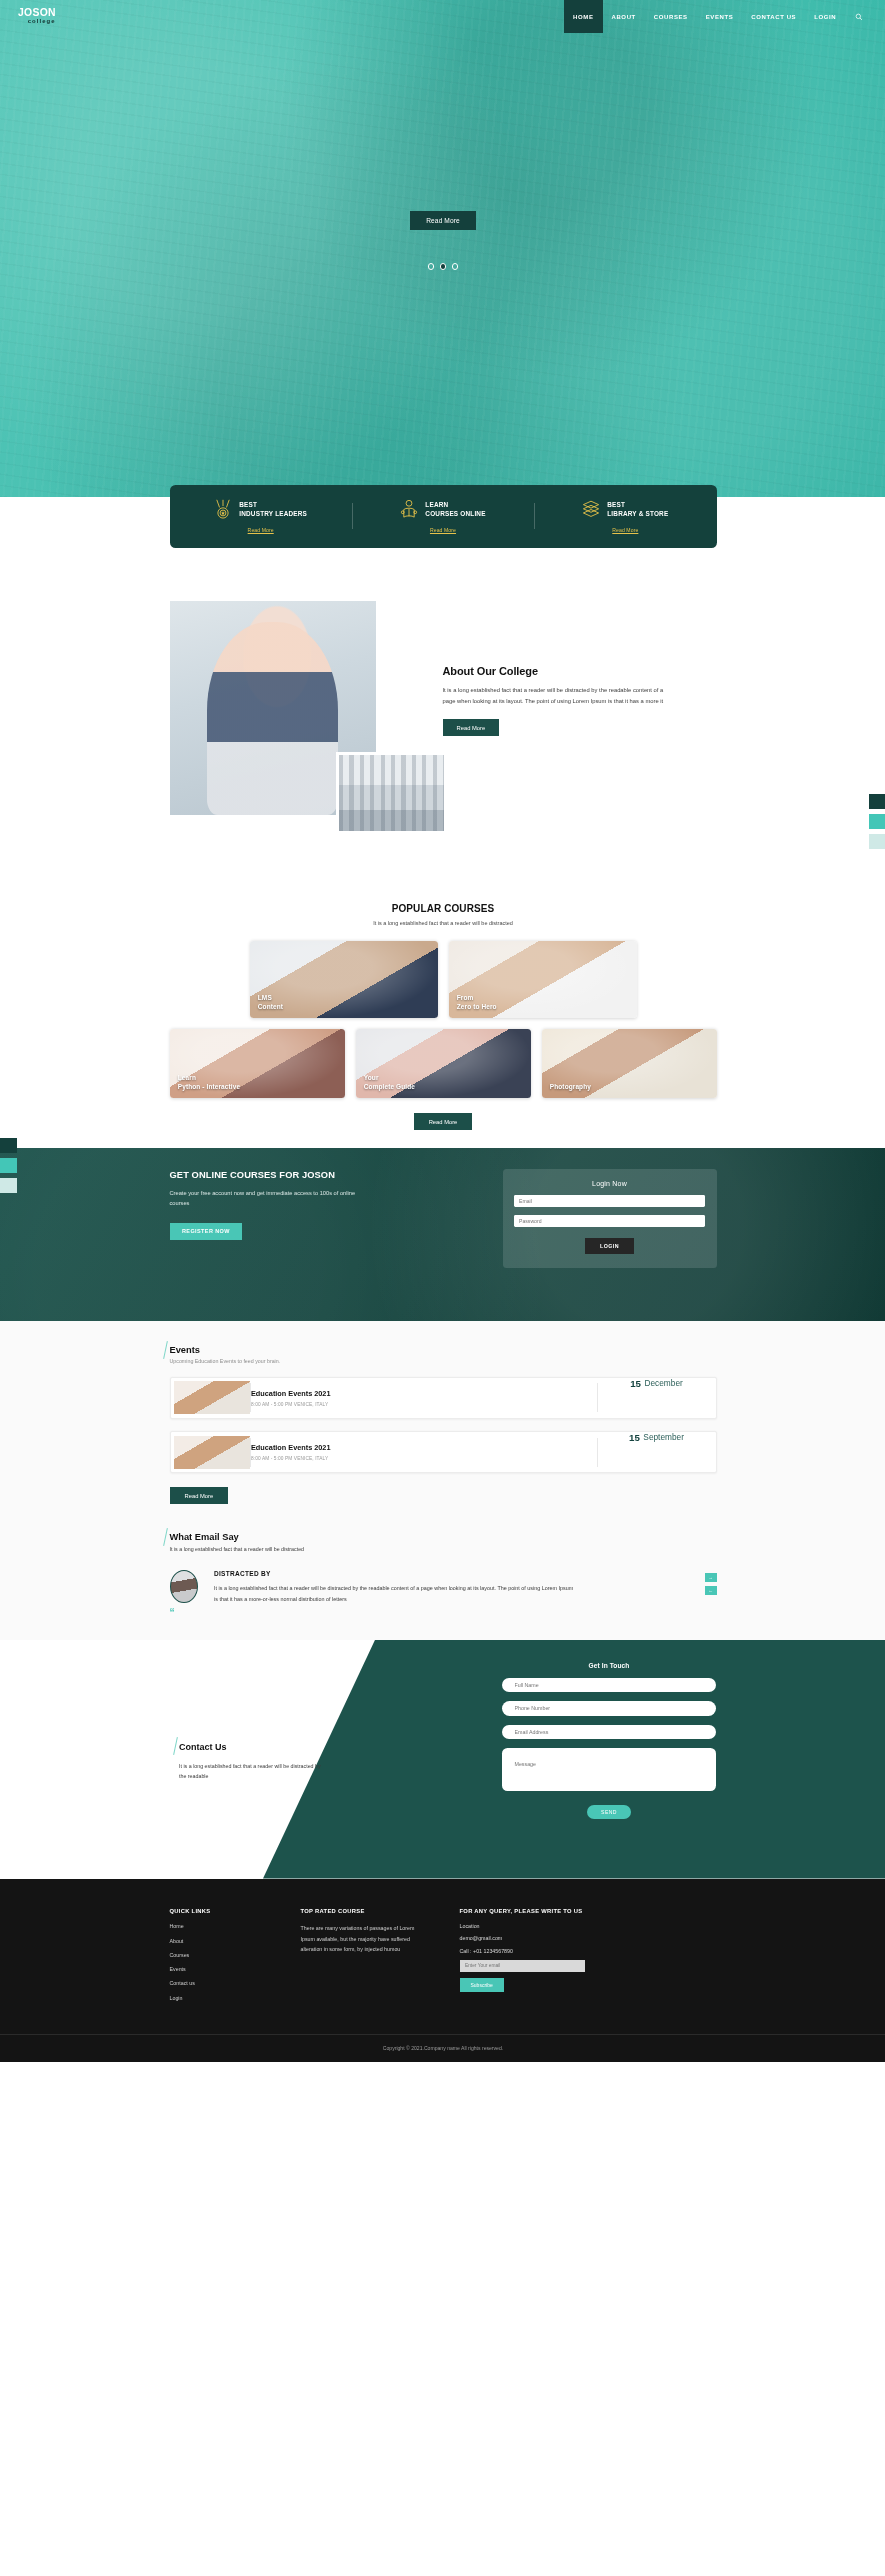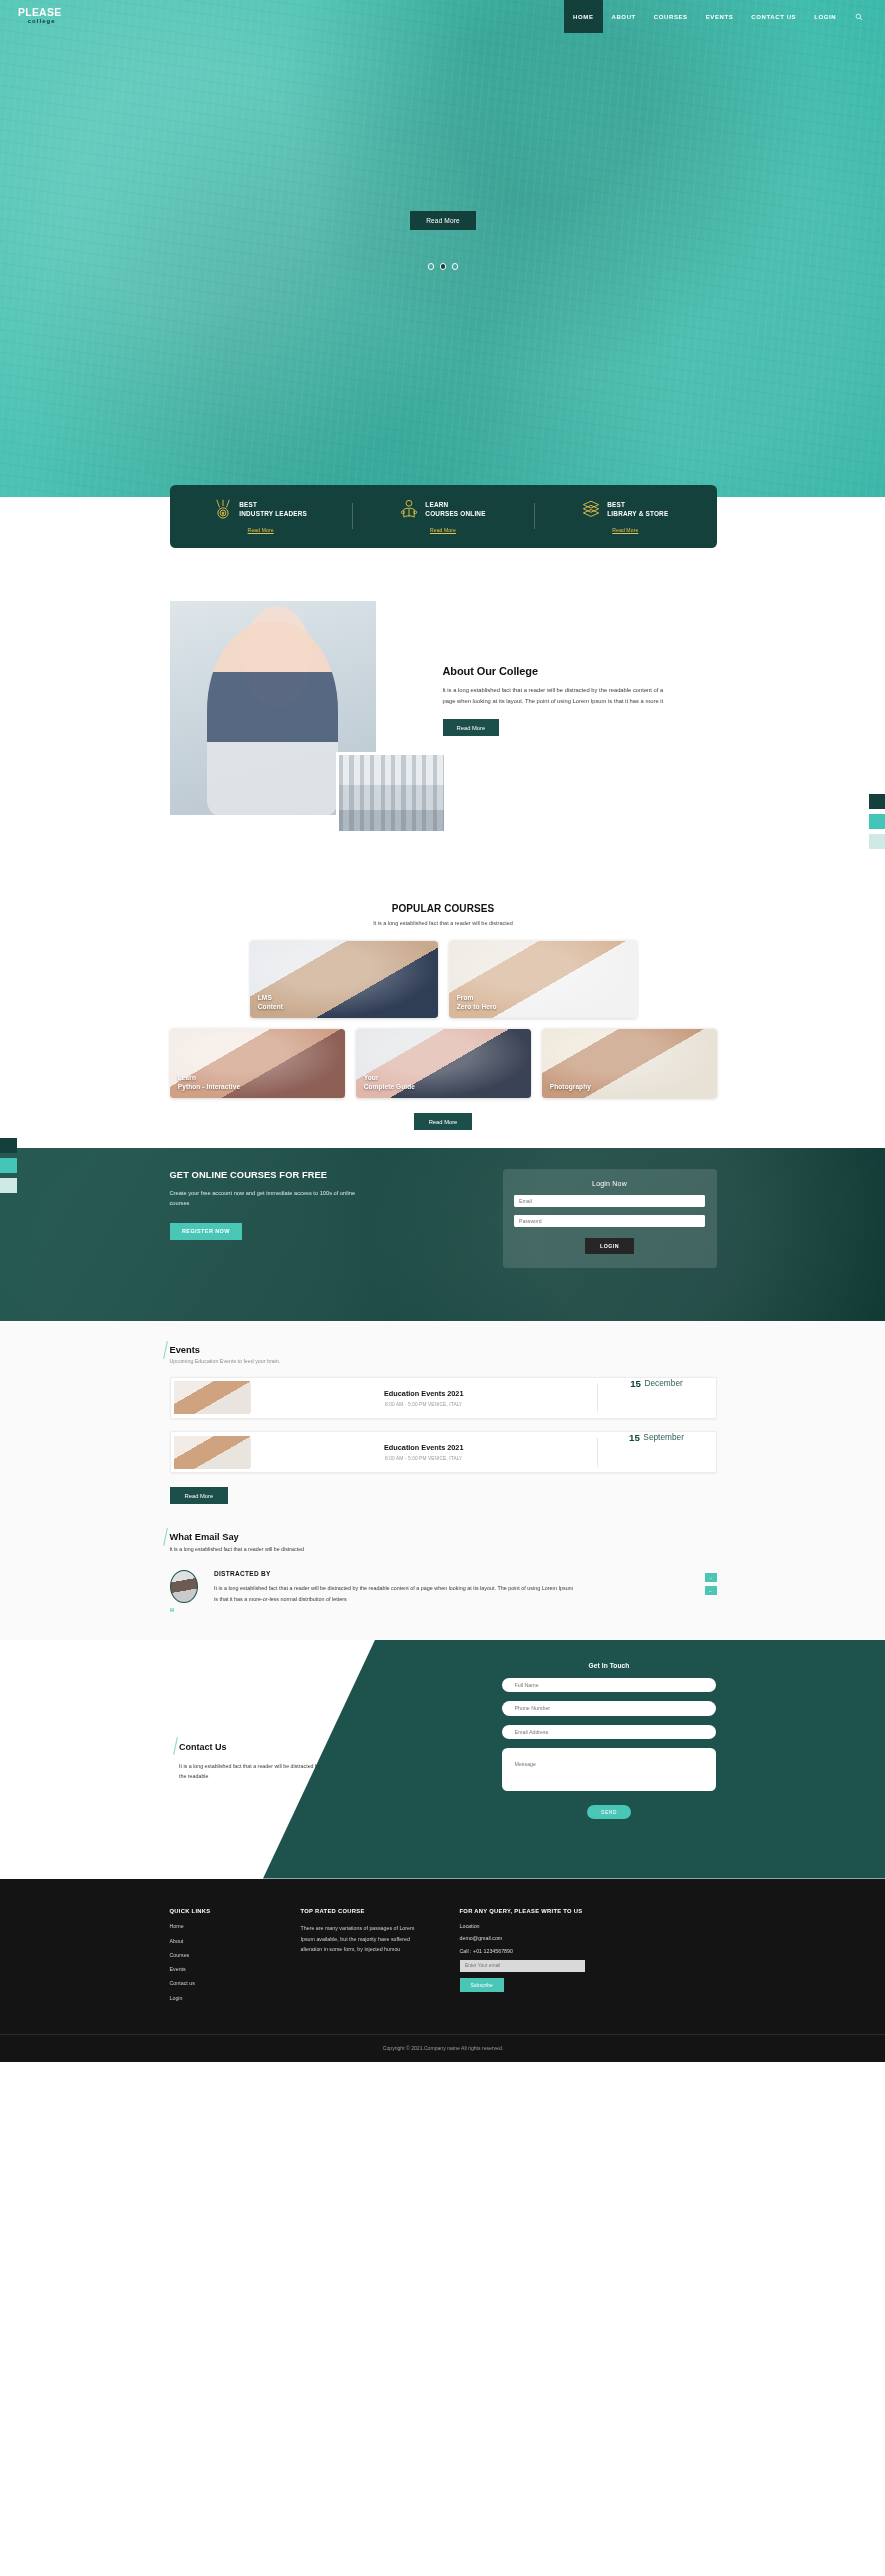--- a/index.html
+++ b/index.html
@@ -237,21 +237,21 @@
   .event-row {
     margin-top:12.5px; display:flex; align-items:stretch; height:42px;
     background:#ffffff; border:0.7px solid #ececec; border-radius:2.1px;
     box-shadow:0 0.7px 2.1px rgba(0,0,0,.05);
   }
   .event-img {
     width:76px; margin:3.5px 0 3.5px 3.5px;
     background:linear-gradient(150deg,#f3ece6 0 30%,#cfa37f 30% 58%,#e9e4dd 58% 100%);
   }
   .event-mid {
-    flex:1; display:flex; flex-direction:column; align-items:center; justify-content:center;
+    flex:1; display:flex; flex-direction:column; justify-content:center;
     border-right:0.7px solid #e8e8e8; border-left:0.7px solid #e8e8e8; margin:5.5px 0;
   }
   .event-t { font-size:7.3px; font-weight:bold; color:#111; }
   .event-m { margin-top:4.2px; font-size:4.8px; color:#9a9a9a; letter-spacing:0.1px; }
   .event-date {
     width:118px; display:flex; align-items:flex-start; justify-content:center; gap:3.5px;
   }
   .event-d-num { font-size:9.7px; font-weight:bold; color:#15433f; }
   .event-d-mon { font-size:8.3px; color:#2c5f59; }
   .events-btn { margin-top:14px; }
@@ -335,21 +335,21 @@
 <body>
 
 <div class="page">
 
   <section class="hero">
     <div class="hero-photo"></div>
     <div class="hero-shade"></div>
 
     <header class="topbar">
       <div class="logo">
-        <span class="l1">PLEASE</span>
+        <span class="l1">JOSON</span>
         <span class="l2">college</span>
       </div>
       <nav class="nav">
         <div class="nav-item active">HOME</div>
         <div class="nav-item">ABOUT</div>
         <div class="nav-item">COURSES</div>
         <div class="nav-item">EVENTS</div>
         <div class="nav-item">CONTACT US</div>
         <div class="nav-item">LOGIN</div>
         <div class="nav-search">
@@ -501,21 +501,21 @@
     </div>
 
     <div class="courses-btn-wrap">
       <button class="btn-dark">Read More</button>
     </div>
   </section>
 
   <section class="banner">
     <div class="banner-inner">
       <div class="banner-left">
-        <h2 class="banner-h">GET ONLINE COURSES FOR FREE</h2>
+        <h2 class="banner-h">GET ONLINE COURSES FOR JOSON</h2>
         <p class="banner-p">Create your free account now and get immediate access to 100s of online courses</p>
         <button class="banner-btn">REGISTER NOW</button>
       </div>
       <div class="login-card">
         <div class="login-h">Login Now</div>
         <input type="text" placeholder="Email" style="">
         <input type="password" placeholder="Password" style="">
         <button class="login-btn">LOGIN</button>
       </div>
     </div>

